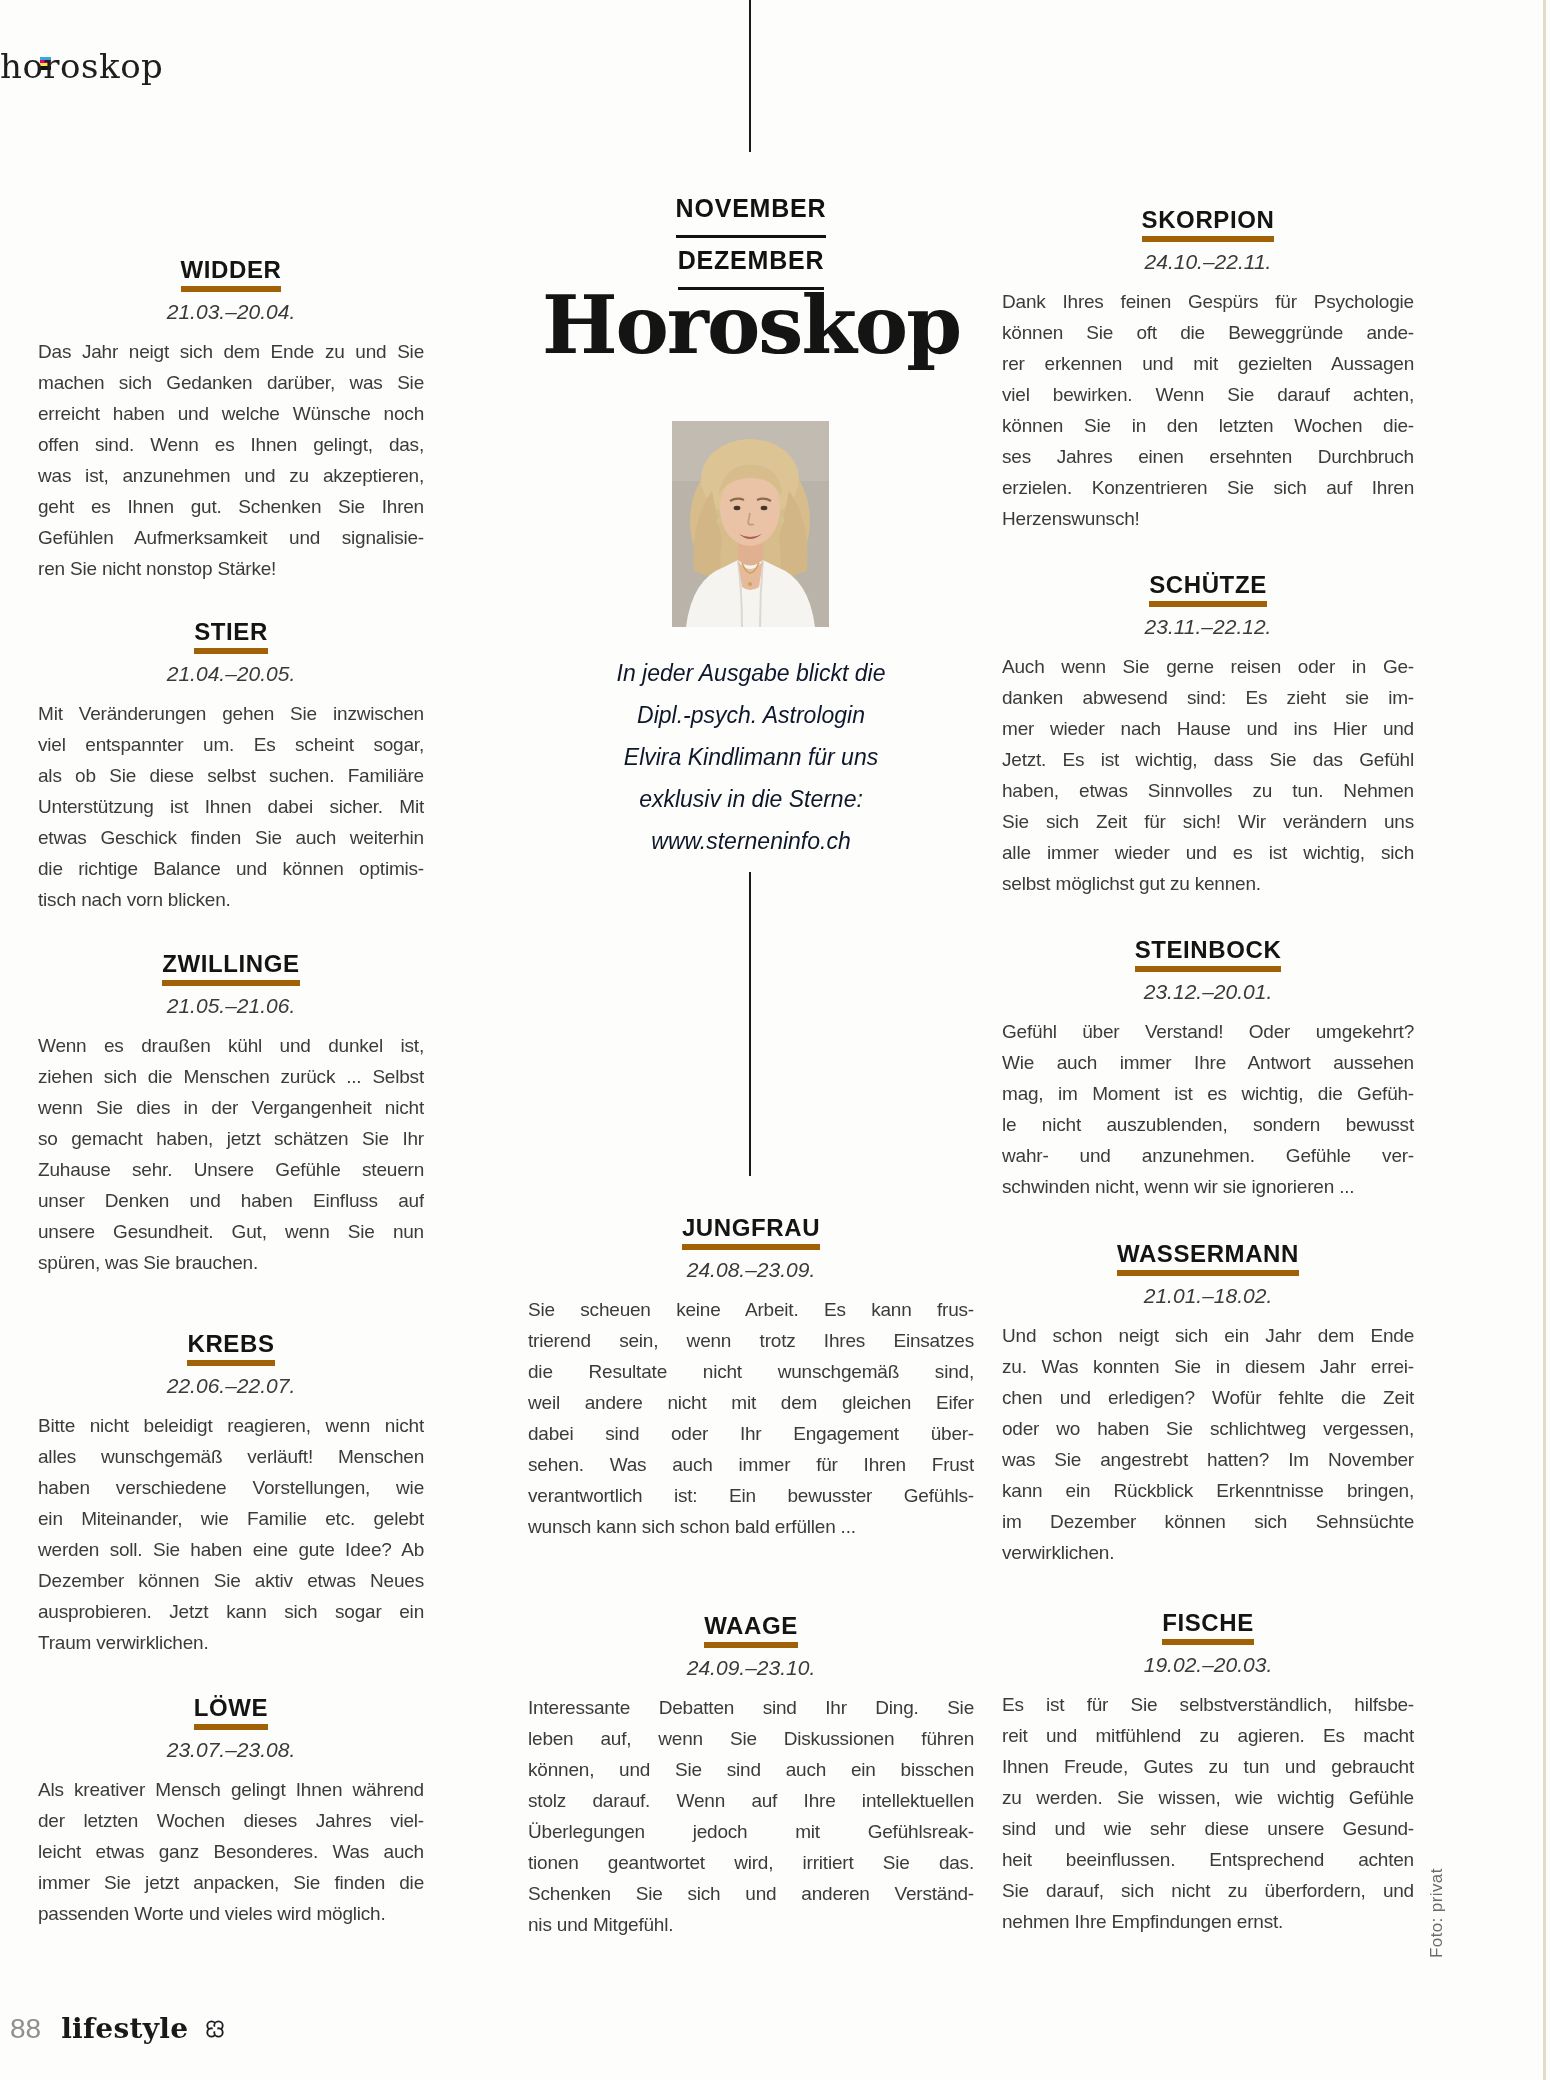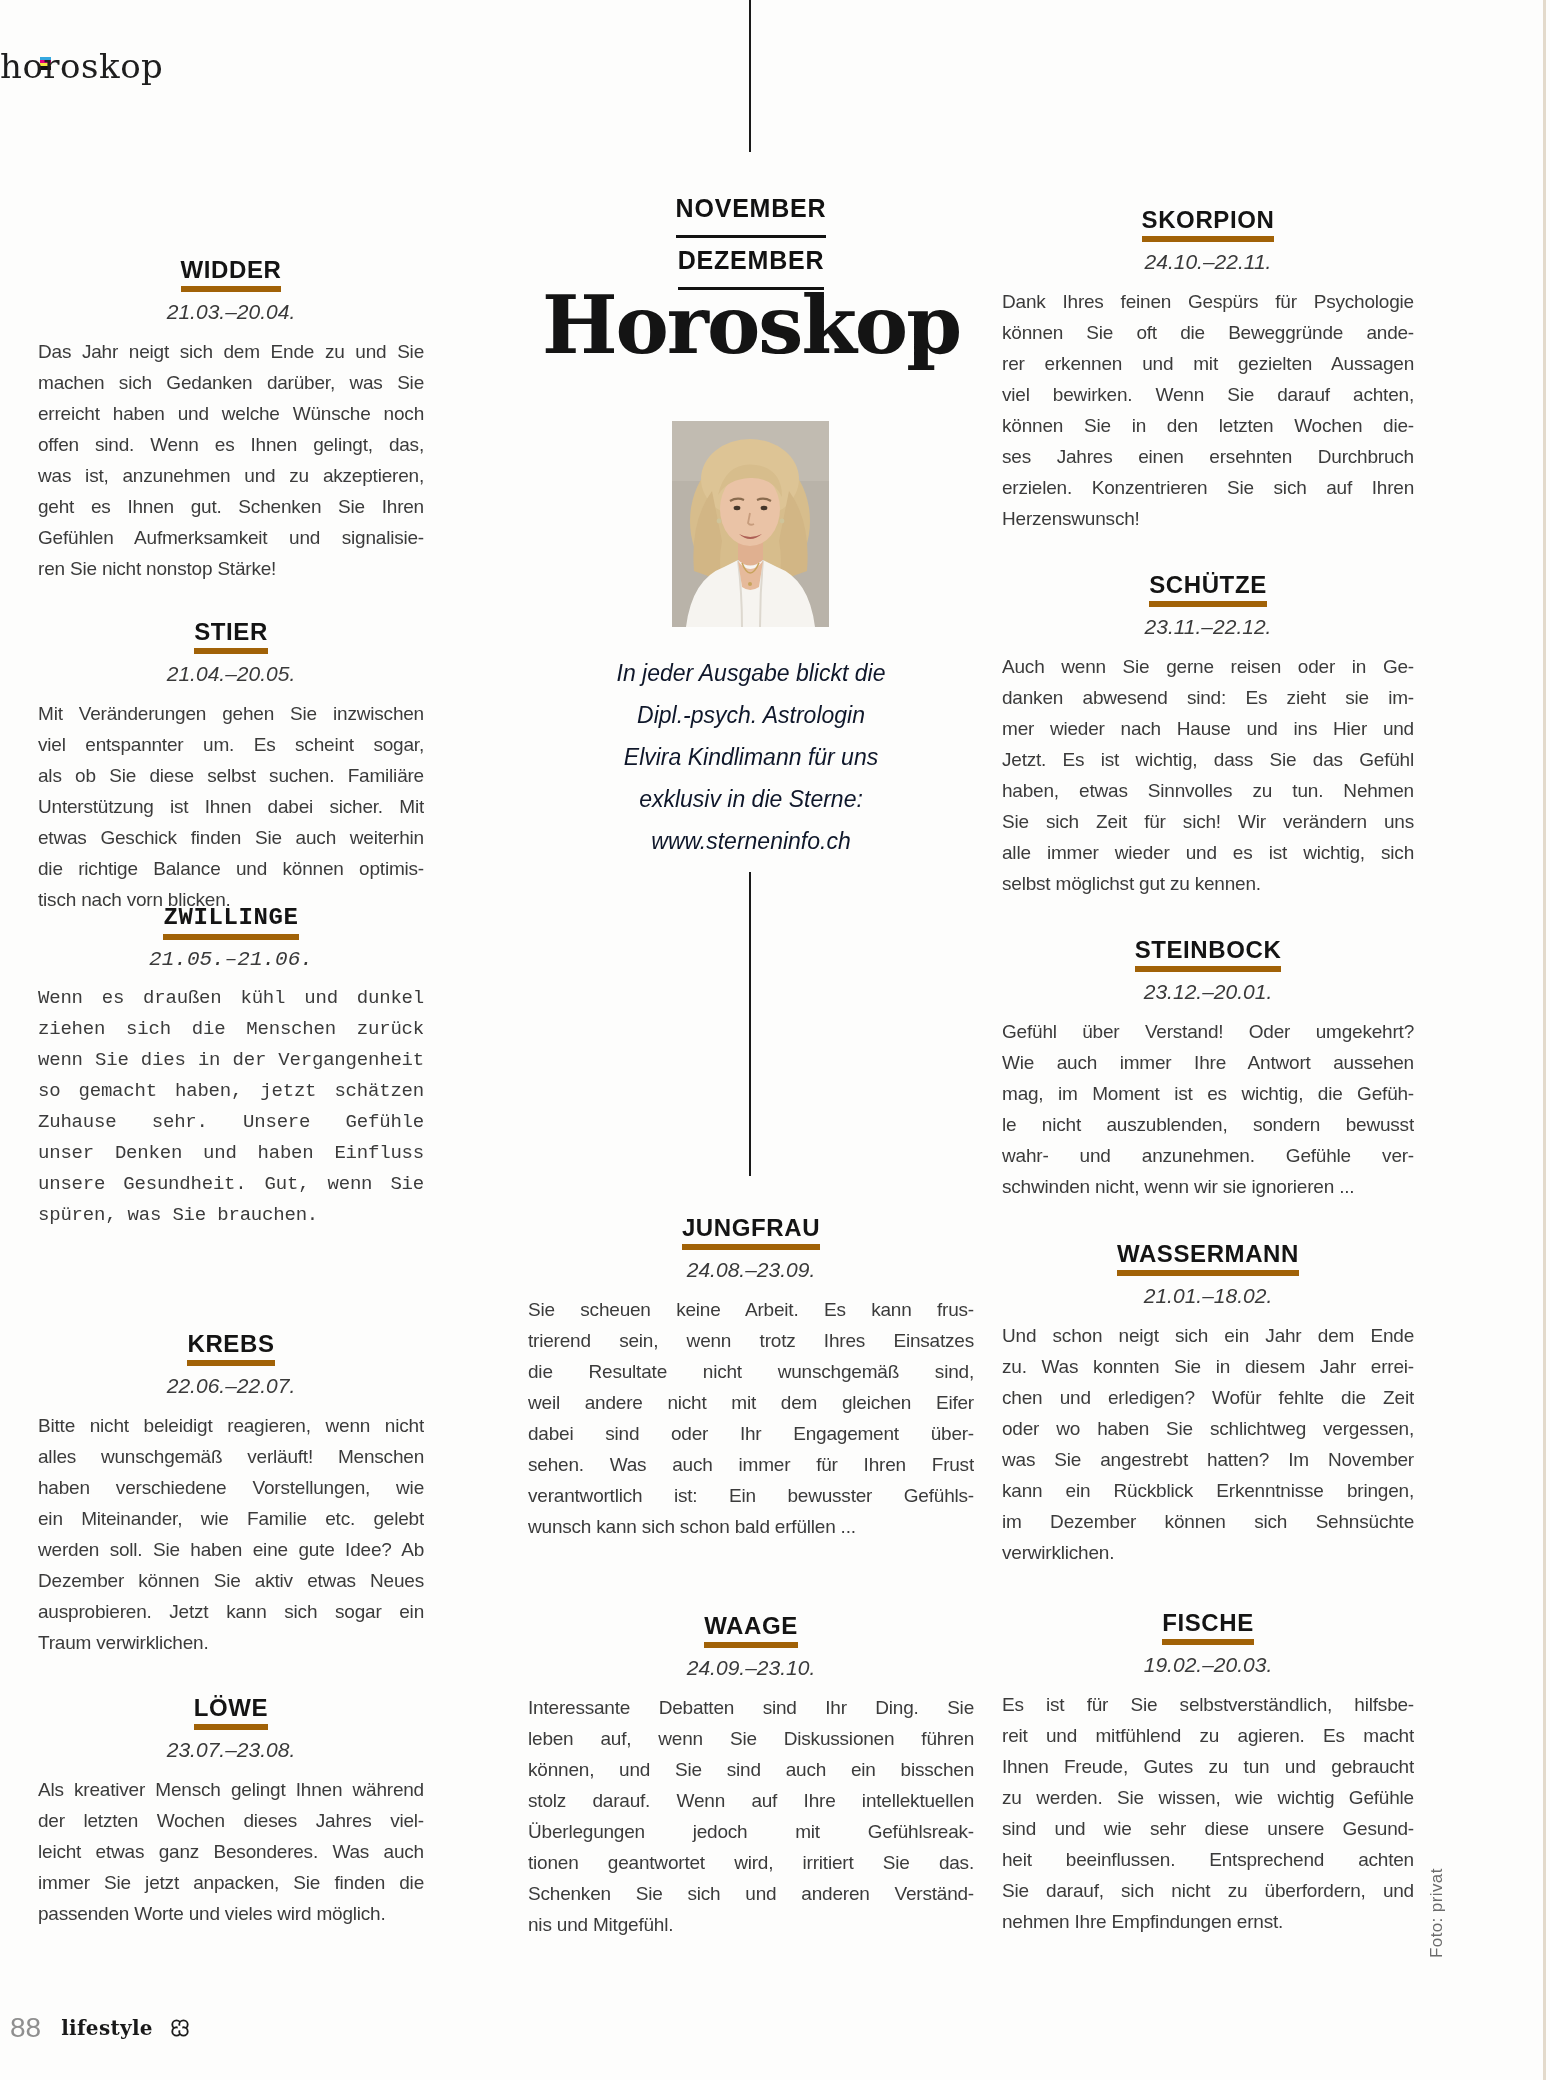--- a/index.html
+++ b/index.html
@@ -44,39 +44,39 @@
   .sign h2{margin:0;text-align:center;font-size:24px;font-weight:bold;letter-spacing:.6px;color:#141414;}
   .sign h2 span{display:inline-block;border-bottom:6px solid #a16207;padding-bottom:2px;line-height:1.15;}
   .sign .date{text-align:center;font-style:italic;font-size:21px;color:#3a3a3a;
               margin-top:8px;margin-bottom:12px;}
   .body-lines{font-size:19px;line-height:31px;letter-spacing:-0.2px;color:#3b3b3b;}
   [data-justify] > div{text-align:justify;text-align-last:justify;height:31px;overflow:hidden;}
   [data-justify] > div.last{text-align-last:left;}
 
   #sign-widder{left:38px;top:256px;width:386px;}
   #sign-stier{left:38px;top:618px;width:386px;}
-  #sign-zwillinge{left:38px;top:904px;width:386px;font-family:Liberation Mono, monospace;}
+  #sign-zwillinge{left:38px;top:950px;width:386px;}
   #sign-krebs{left:38px;top:1330px;width:386px;}
   #sign-loewe{left:38px;top:1694px;width:386px;}
   #sign-jungfrau{left:528px;top:1214px;width:446px;}
   #sign-waage{left:528px;top:1612px;width:446px;}
   #sign-skorpion{left:1002px;top:206px;width:412px;}
   #sign-schuetze{left:1002px;top:571px;width:412px;}
   #sign-steinbock{left:1002px;top:936px;width:412px;}
   #sign-wassermann{left:1002px;top:1240px;width:412px;}
   #sign-fische{left:1002px;top:1609px;width:412px;}
 
   
   .photo-credit{position:absolute;left:1427px;top:1958px;transform:rotate(-90deg);
                 transform-origin:0 0;font-size:17px;color:#6b6b6b;letter-spacing:.4px;white-space:nowrap;}
 
   
   .footer{position:absolute;left:10px;top:2012px;display:flex;align-items:center;}
   .footer .pagenum{font-size:28px;color:#8f8f8f;}
-  .footer .mag{font-family:"DejaVu Serif",serif;font-weight:bold;font-size:20px;
+  .footer .mag{font-family:"DejaVu Serif",serif;font-weight:bold;font-size:28px;
                color:#191919;letter-spacing:.3px;margin-left:20px;}
   .footer .flower{margin-left:16px;display:inline-flex;}
 </style>
 </head>
 <body>
 
 <div class="page">
 
   <div class="regmark">
     <div style="background:#35a8e0"></div>

